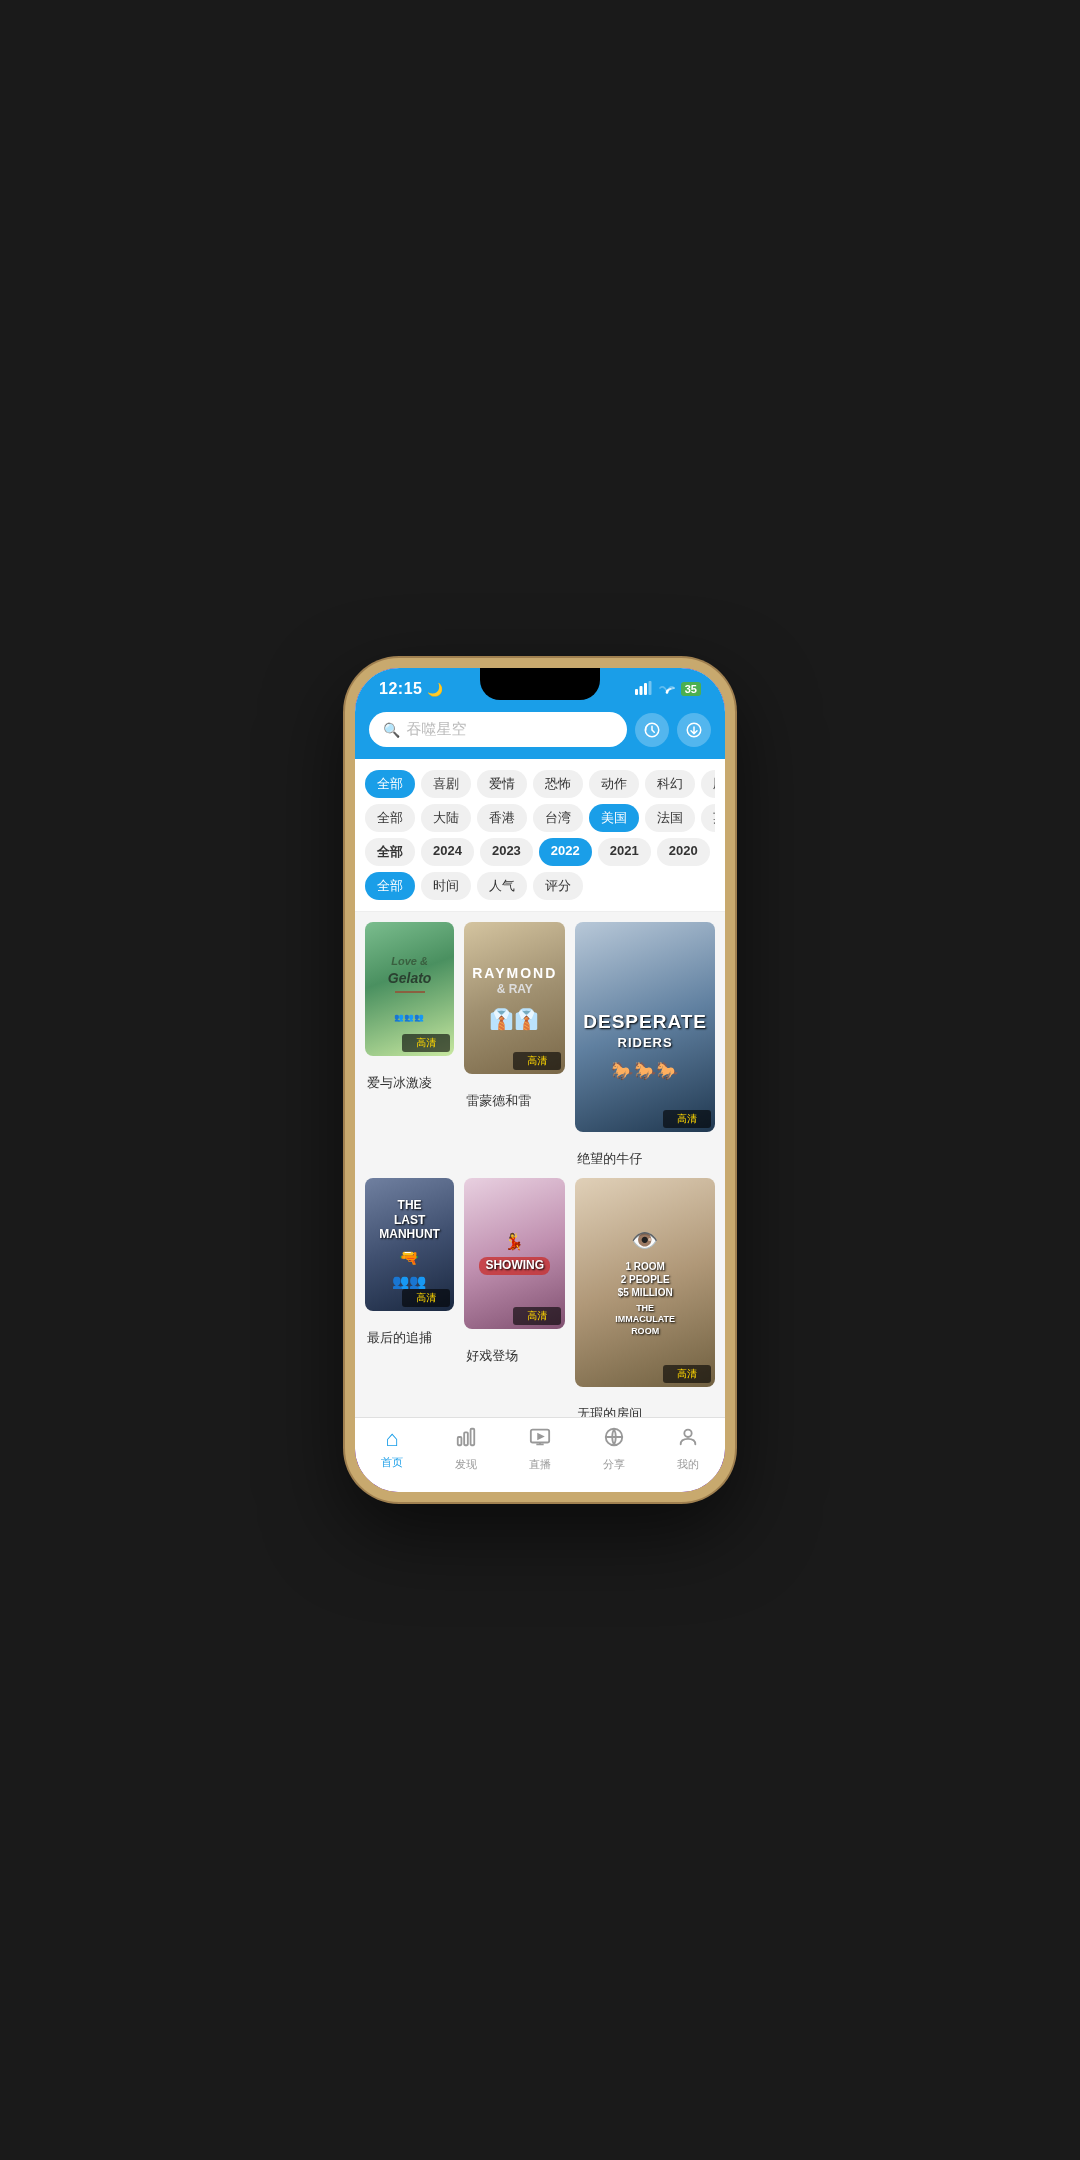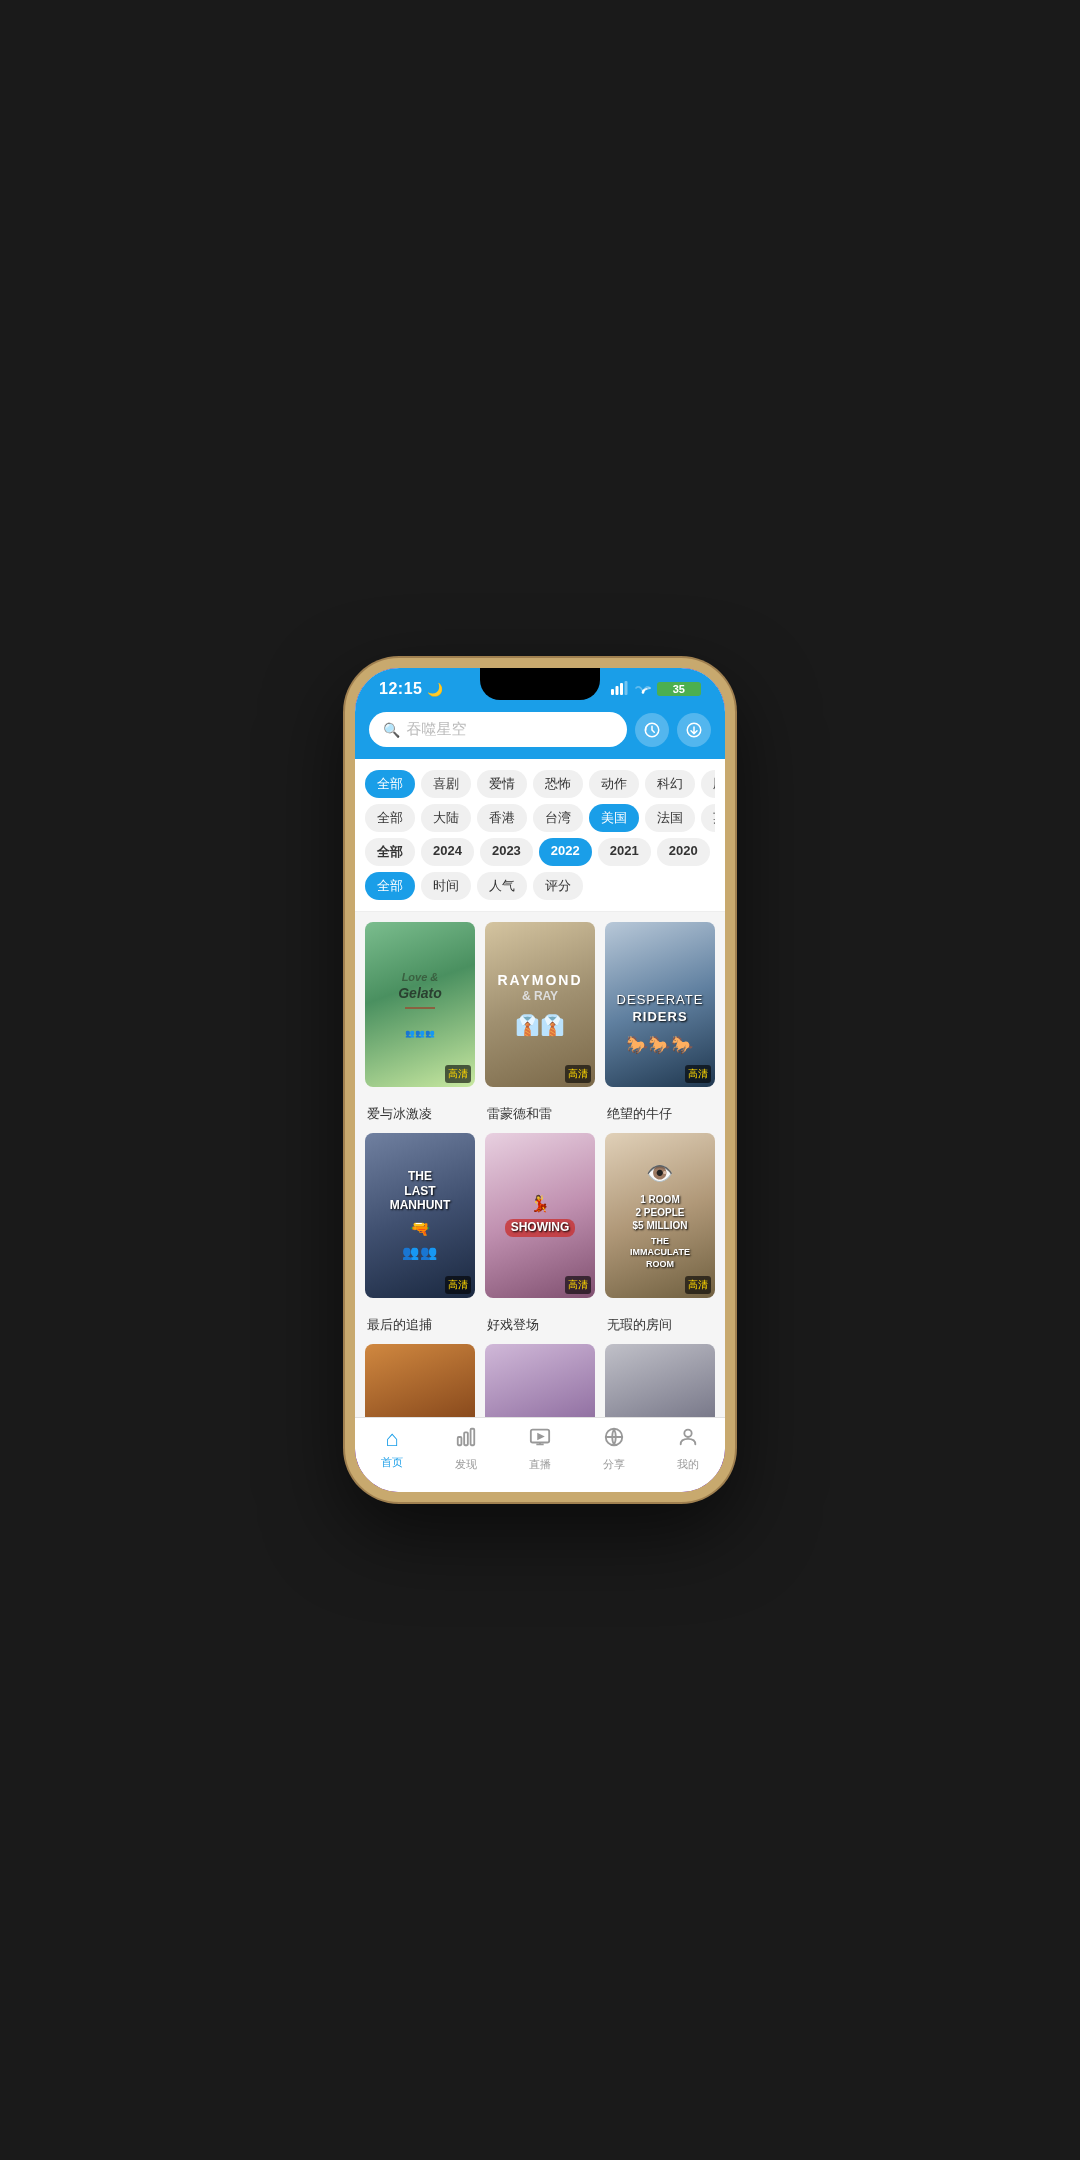--- a/index.html
+++ b/index.html
@@ -57,21 +57,21 @@
       align-items: center;
       gap: 5px;
       color: #fff;
       font-size: 12px;
     }
 
     .battery-badge {
       background: #4CAF50;
       color: #fff;
       border-radius: 3px;
-      padding: 1px 16px;
+      padding: 1px 4px;
       font-size: 11px;
       font-weight: bold;
     }
 
     
     .notch {
       position: absolute;
       top: 0;
       left: 50%;
       transform: translateX(-50%);
@@ -236,21 +236,21 @@
       line-height: 1.3;
     }
 
     .poster-badge {
       position: absolute;
       bottom: 4px;
       right: 4px;
       background: rgba(0,0,0,0.6);
       color: #ffd700;
       font-size: 10px;
-      padding: 2px 3px;
+      padding: 2px 14px;
       border-radius: 3px;
     }
 
     .movie-title {
       font-size: 13px;
       color: #333;
       margin-top: 18px;
       padding: 0 2px;
     }
 
@@ -434,21 +434,21 @@
             </div>
             <span class="poster-badge">高清</span>
           </div>
           <div class="movie-title">雷蒙德和雷</div>
         </div>
 
         <div class="movie-card">
           <div class="movie-poster">
             <div class="movie-poster-img poster-3" style="background: linear-gradient(160deg, #b8c8d8 0%, #6080a0 50%, #203850 100%); padding:8px;">
               <div>
-                <div style="font-size:13px; font-weight:400; color:#fff; letter-spacing:1px; text-shadow:1px 1px 2px #000;margin-top:40px;">DESPERATE</div>
+                <div style="font-size:19px; font-weight:700; color:#fff; letter-spacing:1px; text-shadow:1px 1px 2px #000;margin-top:40px;">DESPERATE</div>
                 <div style="font-size:13px; font-weight:900; color:#fff; letter-spacing:1px; text-shadow:1px 1px 2px #000;">RIDERS</div>
                 <div style="margin-top:8px; font-size:18px;">🐎🐎🐎</div>
               </div>
             </div>
             <span class="poster-badge">高清</span>
           </div>
           <div class="movie-title">绝望的牛仔</div>
         </div>
 
         <div class="movie-card">

